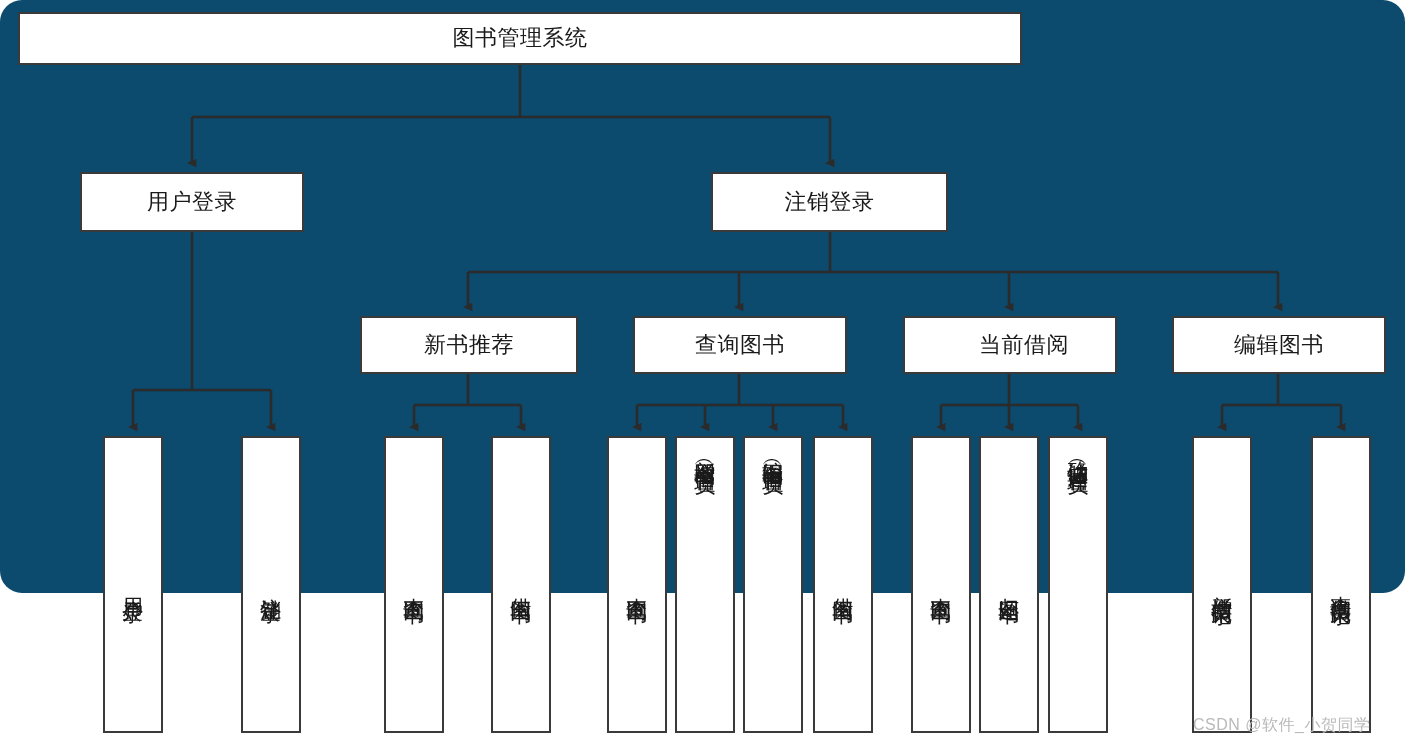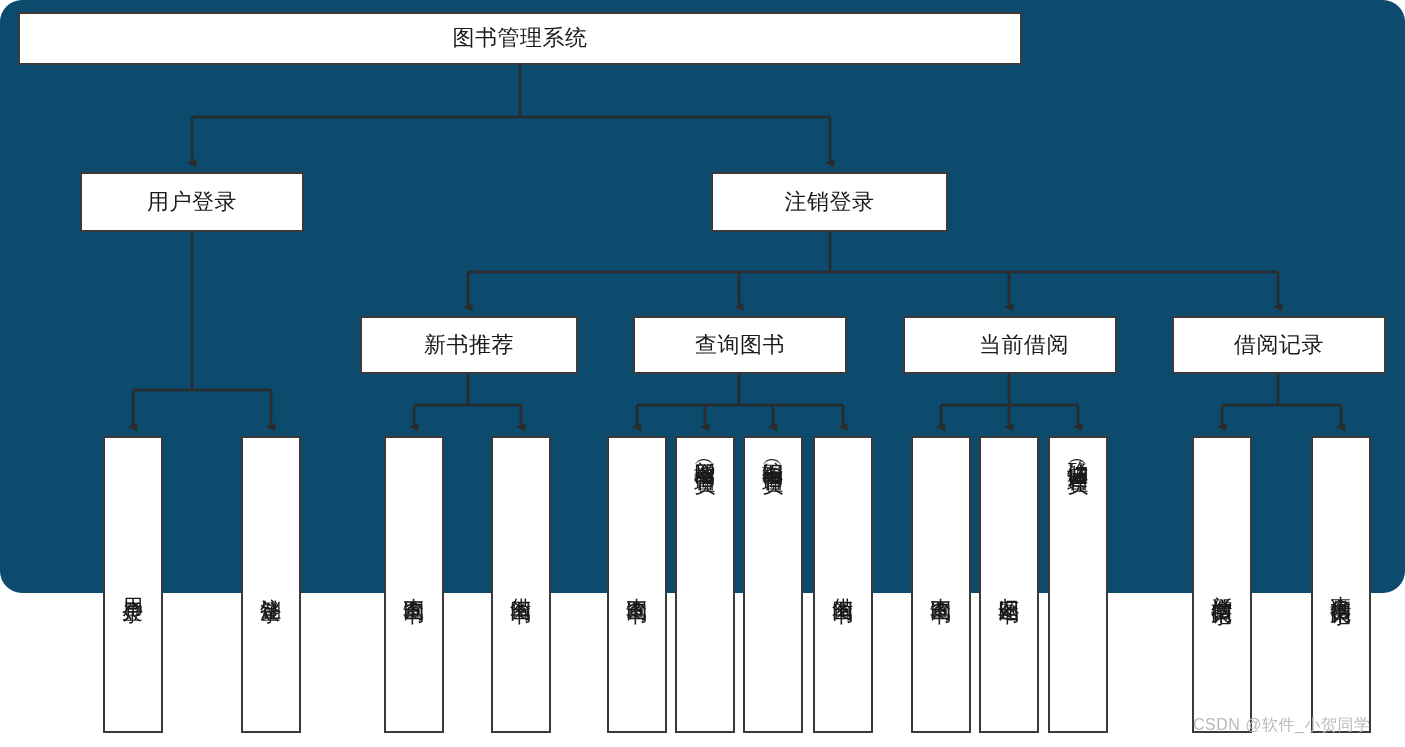--- a/index.html
+++ b/index.html
@@ -154,21 +154,21 @@
 
   <div class="node-box" style="left:633px; top:316px; width:214px; height:58px;">
     <span class="node-label-h">查询图书</span>
   </div>
 
   <div class="node-box" style="left:903px; top:316px; width:214px; height:58px;padding-left:28px;">
     <span class="node-label-h">当前借阅</span>
   </div>
 
   <div class="node-box" style="left:1172px; top:316px; width:214px; height:58px;">
-    <span class="node-label-h">借阅记录</span>
+    <span class="node-label-h">编辑图书</span>
   </div>
 
   <div class="node-box leaf-box center-v" style="left:103px; top:436px; width:60px; height:297px;">
     <span class="node-label-v">用户登录</span>
   </div>
 
   <div class="node-box leaf-box center-v" style="left:241px; top:436px; width:60px; height:297px;">
     <span class="node-label-v">注销登录</span>
   </div>
 

